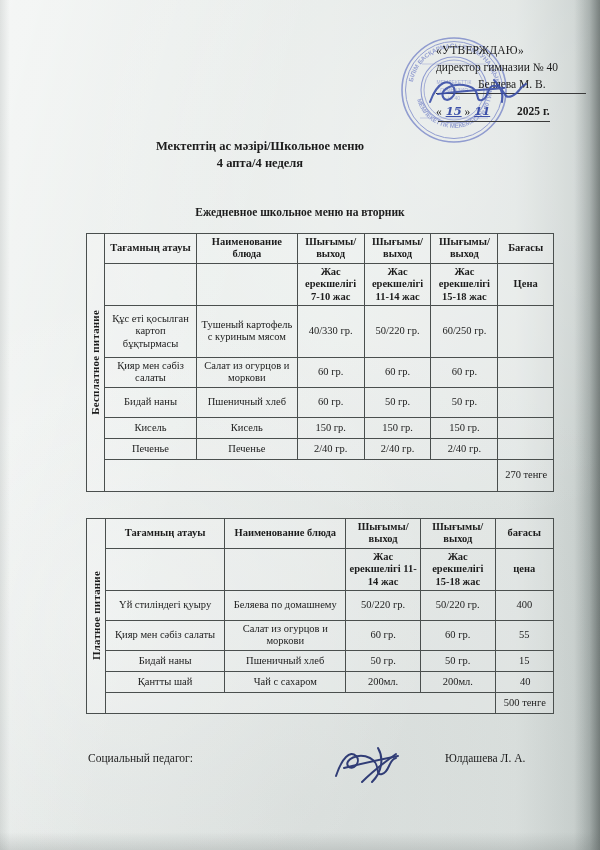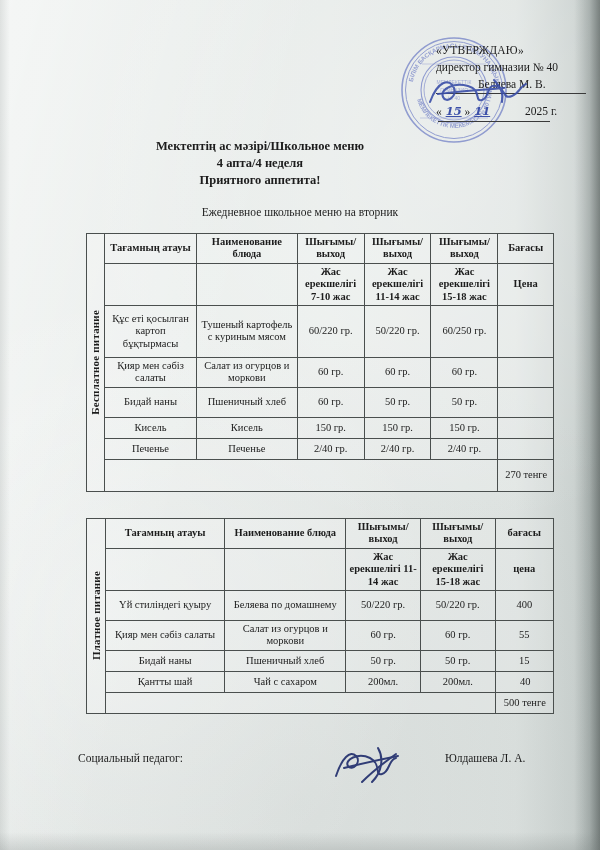--- a/index.html
+++ b/index.html
@@ -69,21 +69,21 @@
     left: 0; bottom: -1px;
     width: 150px;
     border-bottom: 1px solid #3a3a3a;
   }
   .ap-date {
     position: relative;
     margin-top: 10px;
     white-space: nowrap;
   }
   .ap-date .d-quote { letter-spacing: 1px; }
-  .ap-date .d-year { margin-left: 32px; }
+  .ap-date .d-year { margin-left: 24px; font-weight: bold; }
   .ap-date-rule {
     position: absolute; left: 2px; bottom: -2px; width: 112px;
     border-bottom: 1px solid #3a3a3a;
   }
 
   
   .ink {
     font-family: "DejaVu Serif", serif;
     color: #3b4fa8;
     font-style: italic;
@@ -115,21 +115,21 @@
     text-align: center;
     font-weight: 700;
     font-size: 12.5px;
     line-height: 17px;
     z-index: 4;
   }
   .daily-heading {
     position: absolute;
     top: 206px; left: 0; width: 600px;
     text-align: center;
-    font-weight: 400;
+    font-weight: 700;
     font-size: 11.5px;
     z-index: 4;
   }
 
   
   .tbl-wrap { position: absolute; }
   #table-free-wrap  { top: 233px; left: 86px; width: 468px; }
   #table-paid-wrap  { top: 518px; left: 86px; width: 468px; }
 
   table.menu {
@@ -186,21 +186,21 @@
   }
   .total-row td { height: 32px; }
 
   
   .footer {
     position: absolute;
     top: 752px; left: 0; width: 600px;
     font-size: 11.5px;
     z-index: 4;
   }
-  .footer .f-left { position: absolute; left: 78px; top: 0; }
+  .footer .f-left { position: absolute; left: 88px; top: 0; }
   .footer .f-right { position: absolute; left: 445px; top: 0; }
   .sig-social {
     position: absolute;
     top: 742px; left: 326px;
     width: 88px; height: 46px;
     z-index: 5;
     pointer-events: none;
   }
 </style>
 </head>
@@ -258,21 +258,20 @@
       <span class="d-quote">»</span>
       <span class="ink">11</span>
       <span class="d-year">2025 г.</span>
       <span class="ap-date-rule"></span>
     </div>
   </div>
 
   <div class="menu-heading">
     <div>Мектептің ас мәзірі/Школьное меню</div>
     <div>4 апта/4 неделя</div>
-    <div>Приятного аппетита!</div>
   </div>
 
   <div class="daily-heading">Ежедневное школьное меню на вторник</div>
 
   <div class="tbl-wrap" id="table-free-wrap">
     <table class="menu">
       <tbody>
           <tr>
         <td class="vert-label-cell" rowspan="8">
           <div class="vert-label">Бесплатное питание</div>
@@ -288,21 +287,21 @@
         <td></td>
         <td></td>
         <th>Жас ерекшелігі 7-10 жас</th>
         <th>Жас ерекшелігі 11-14 жас</th>
         <th>Жас ерекшелігі 15-18 жас</th>
         <th>Цена</th>
       </tr>
       <tr class="r-tall">
         <td>Құс еті қосылган картоп бұқтырмасы</td>
         <td>Тушеный картофель с куриным мясом</td>
-        <td>60/220 гр.</td>
+        <td>40/330 гр.</td>
         <td>50/220 гр.</td>
         <td>60/250 гр.</td>
         <td class="price-cell"></td>
       </tr>
       <tr class="r-mid">
         <td>Қияр мен сәбіз салаты</td>
         <td>Салат из огурцов и моркови</td>
         <td>60 гр.</td>
         <td>60 гр.</td>
         <td>60 гр.</td>

